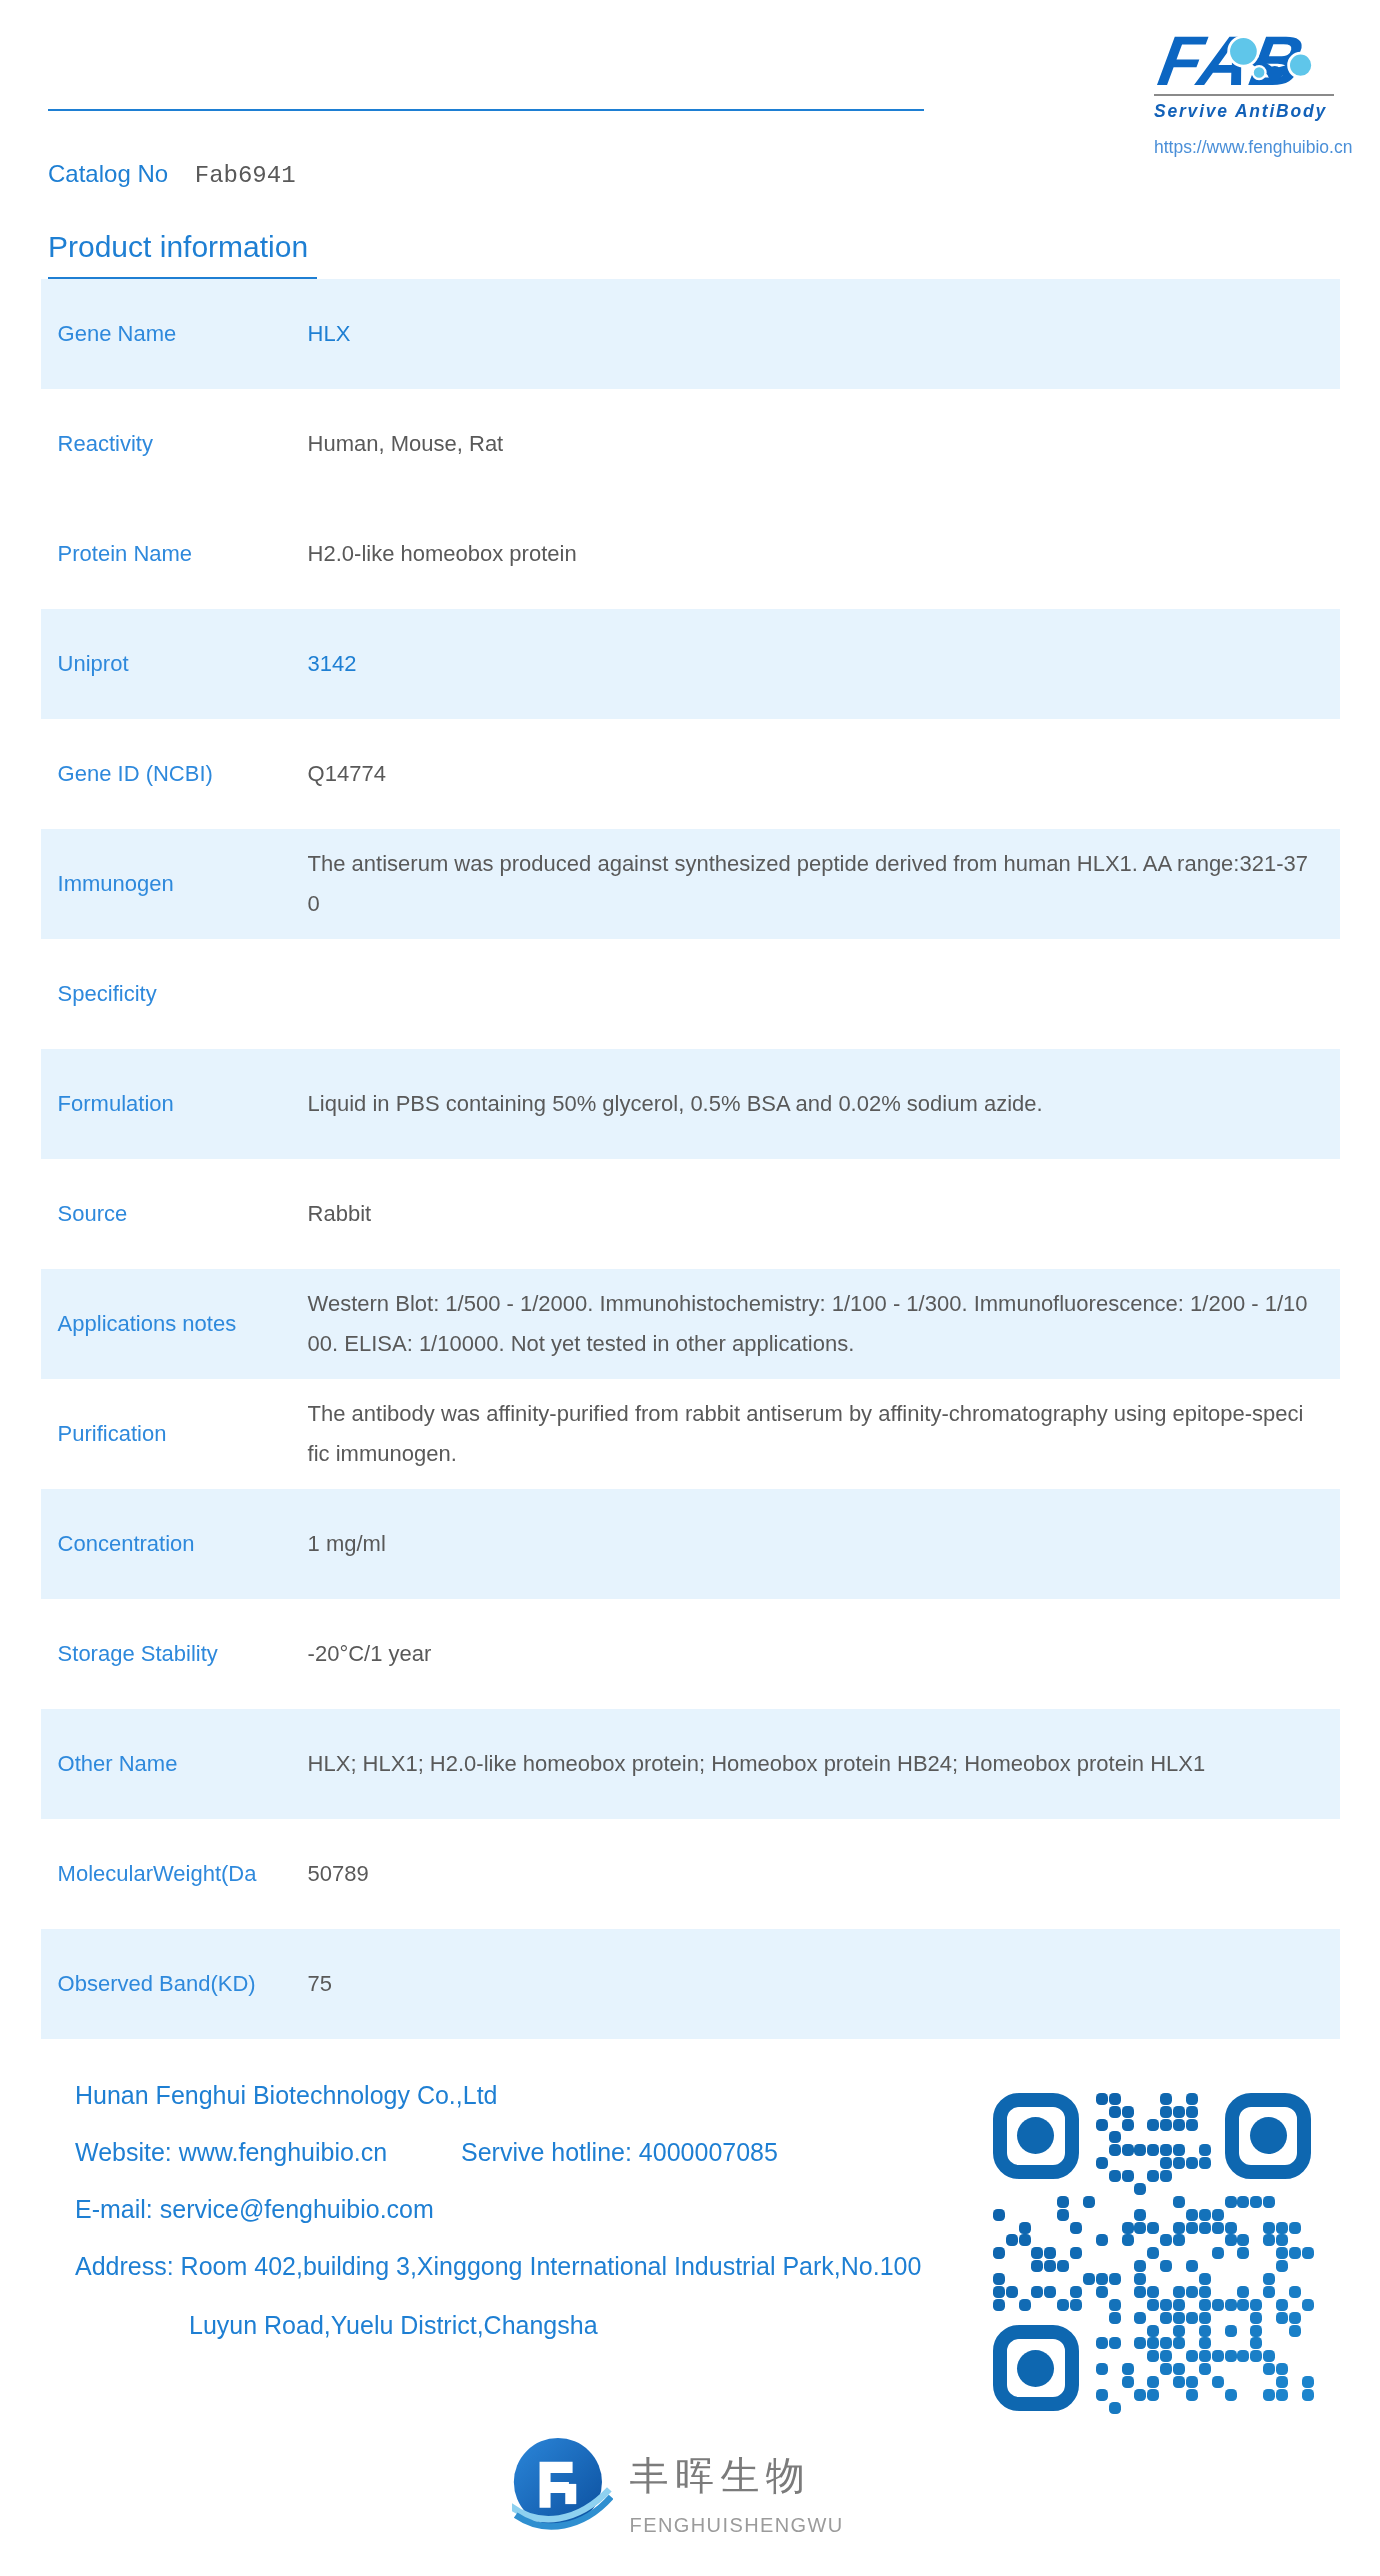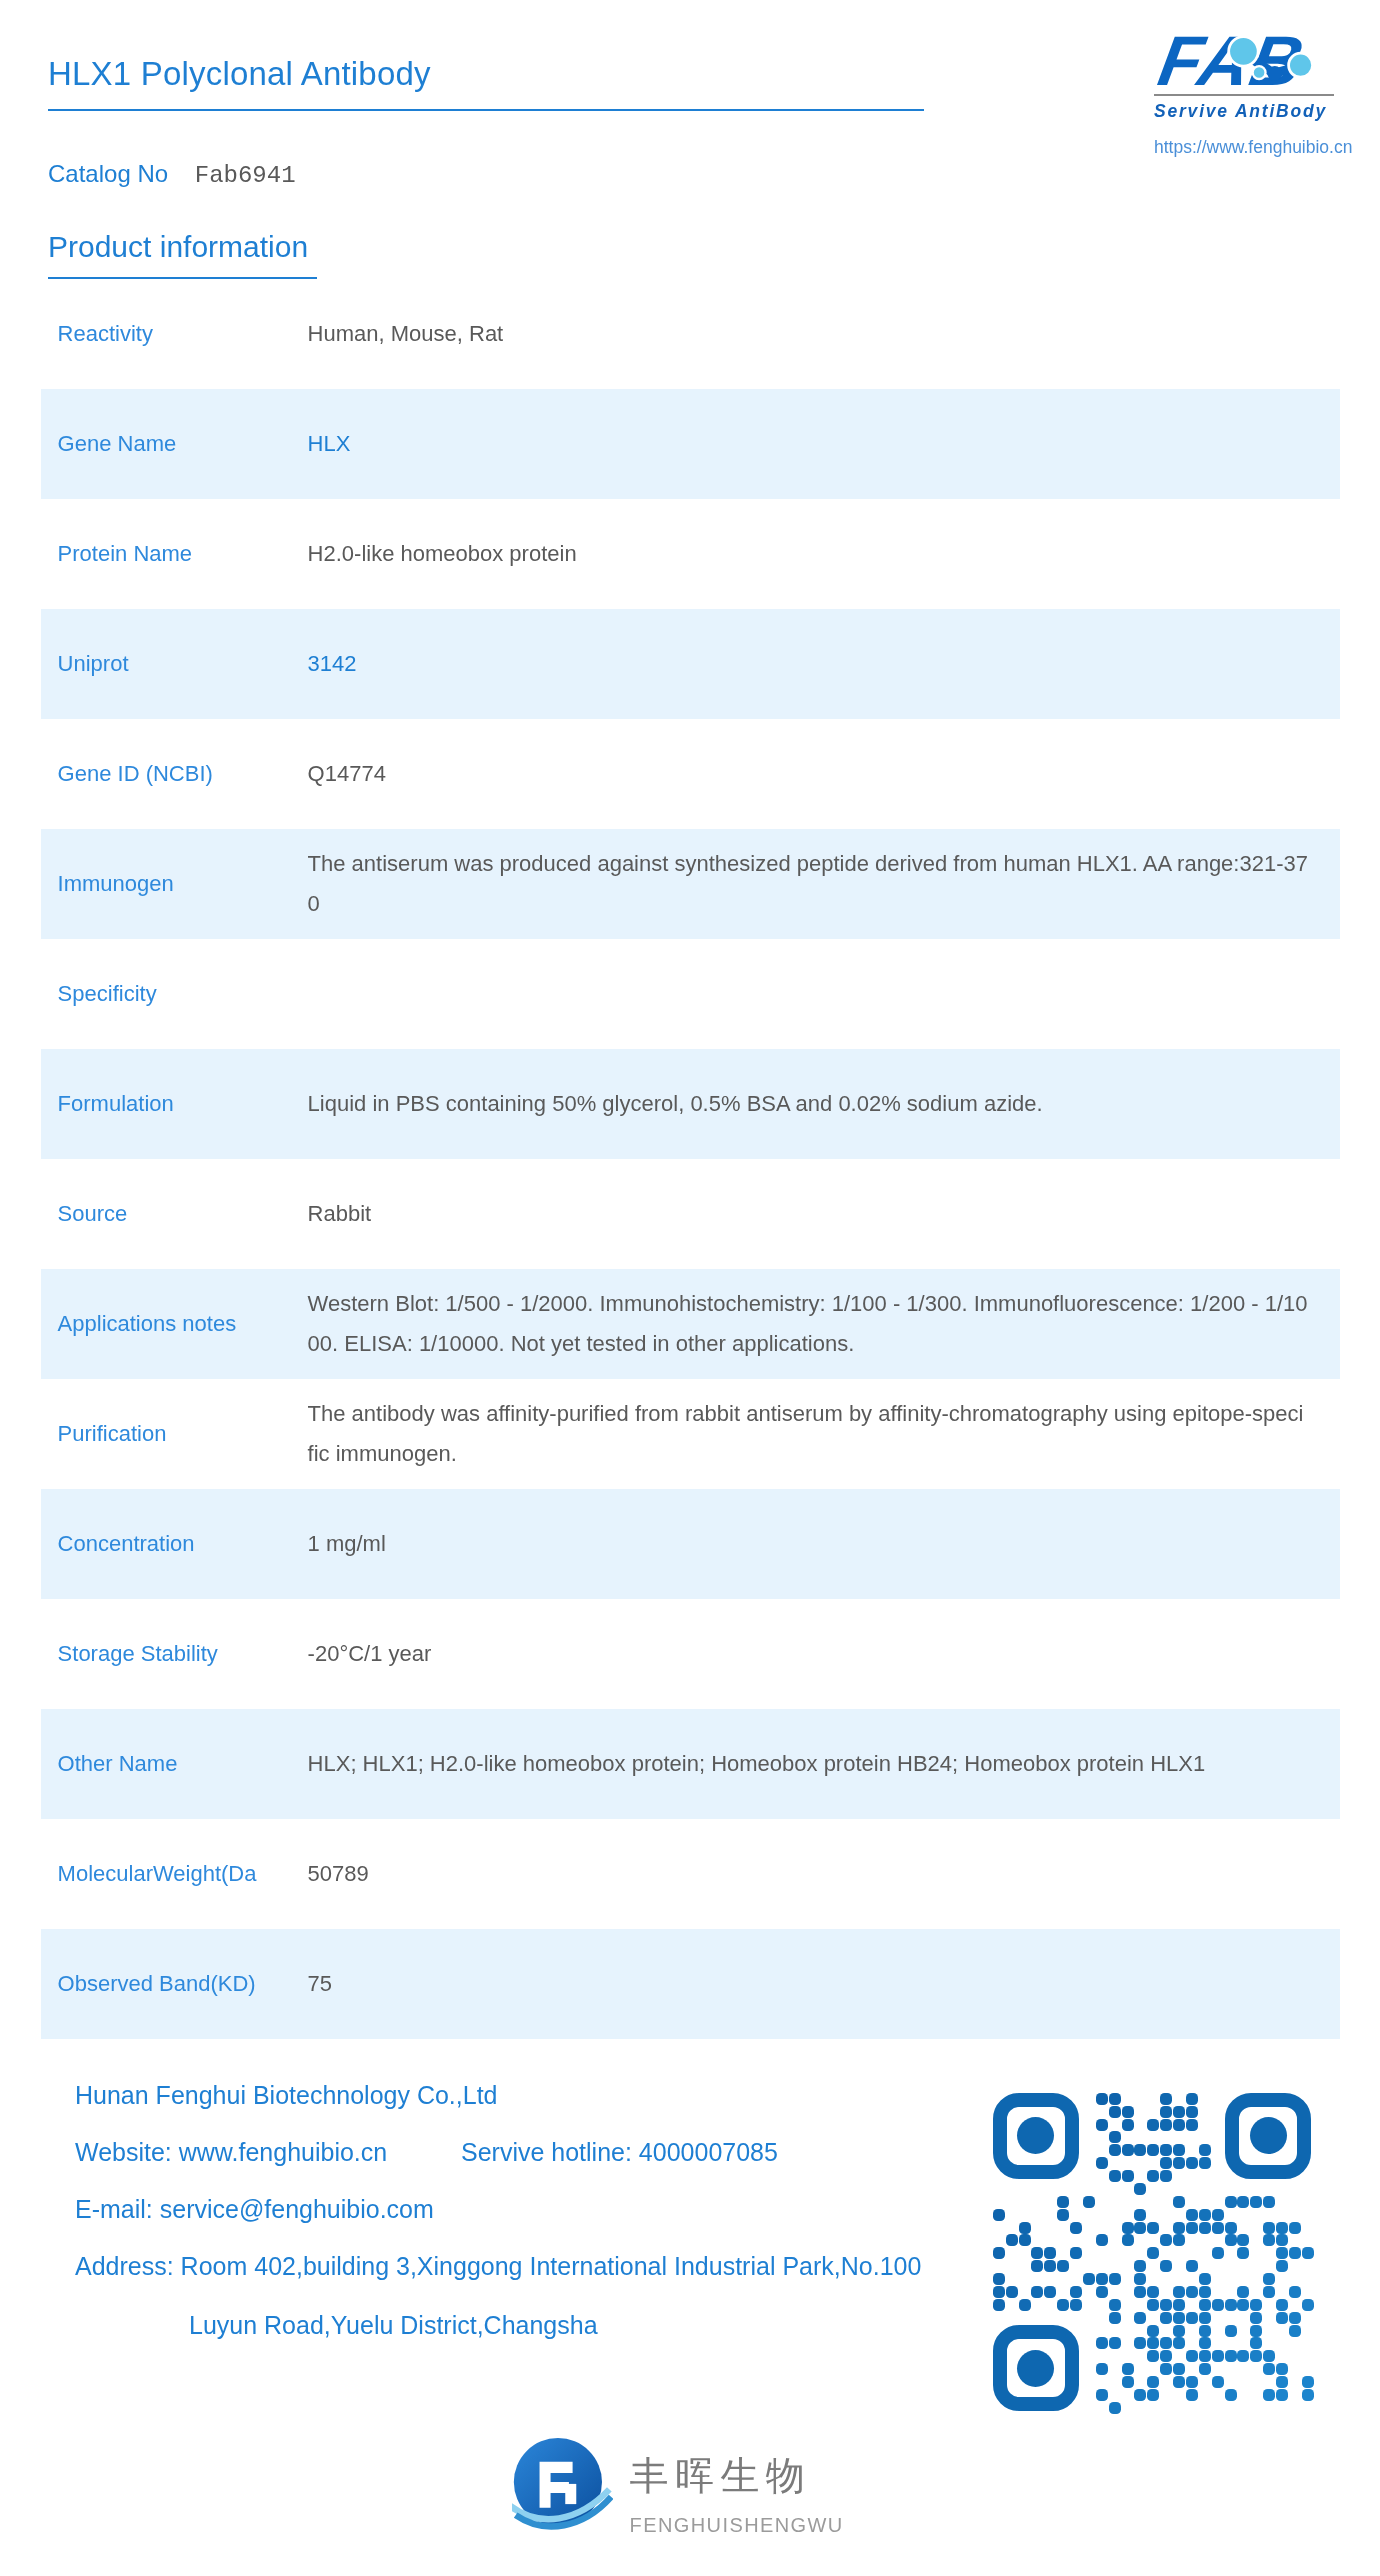--- a/index.html
+++ b/index.html
@@ -67,21 +67,20 @@
   .bottom-logo svg{display:block;}
   .bl-text{margin-left:16.6px;padding-top:13px;}
   .bl-cn{font-size:39px;color:#7B7B7B;letter-spacing:6.4px;font-family:"DejaVu Sans","Liberation Sans",sans-serif;}
   .bl-en{font-size:20px;color:#9B9B9B;letter-spacing:1.4px;margin-top:11px;}
 </style>
 </head>
 <body>
 
 <div class="page">
 
-  <div class="doc-title">HLX1 Polyclonal Antibody</div>
   <div class="title-rule"></div>
 
   <div class="brand">
     <svg width="189" height="61" viewBox="0 0 205 66">
       <g transform="skewX(-10) translate(12,0)">
         <text x="0" y="58" font-family="Liberation Sans, sans-serif" font-style="italic" font-weight="bold" font-size="76" letter-spacing="1" fill="#0C66C2">FAB</text>
       </g>
       <path d="M100 26 L130 46 L158 38" stroke="#0C66C2" stroke-width="10" fill="none" stroke-linecap="round"></path>
       <circle cx="131" cy="46" r="8" fill="#0C66C2"></circle>
       <circle cx="97" cy="22" r="16" fill="#5FC6EA" stroke="#ffffff" stroke-width="3"></circle>
@@ -95,27 +94,27 @@
 
   <div class="catalog">
     <span class="lab">Catalog No</span>
     <span class="val">Fab6941</span>
   </div>
 
   <div class="section-title">Product information</div>
   <div class="section-rule"></div>
 
   <div class="info-table" id="info-table">
+      <div class="row shaded">
+        <div class="cell-label">Gene Name</div>
+        <div class="cell-value hl">HLX</div>
+      </div>
       <div class="row">
         <div class="cell-label">Reactivity</div>
         <div class="cell-value">Human,  Mouse,  Rat</div>
-      </div>
-      <div class="row shaded">
-        <div class="cell-label">Gene Name</div>
-        <div class="cell-value hl">HLX</div>
       </div>
       <div class="row">
         <div class="cell-label">Protein Name</div>
         <div class="cell-value">H2.0-like homeobox protein</div>
       </div>
       <div class="row shaded">
         <div class="cell-label">Uniprot</div>
         <div class="cell-value hl">3142</div>
       </div>
       <div class="row">

